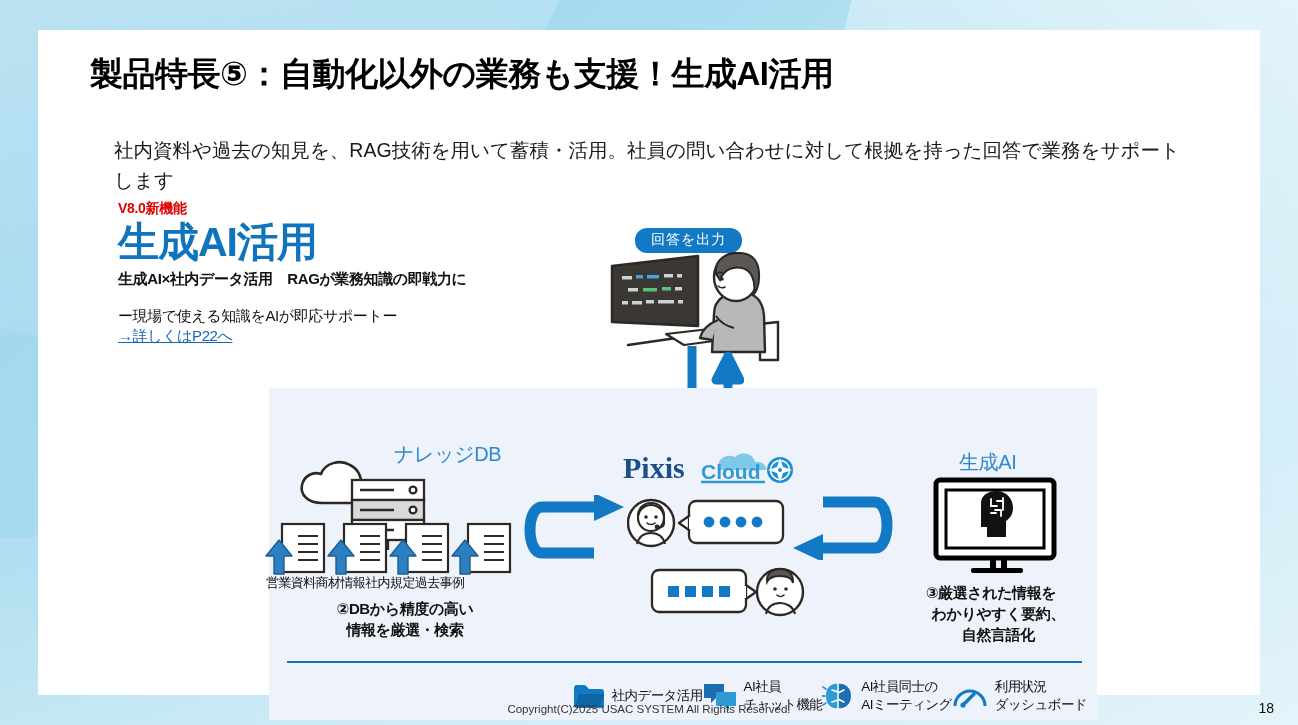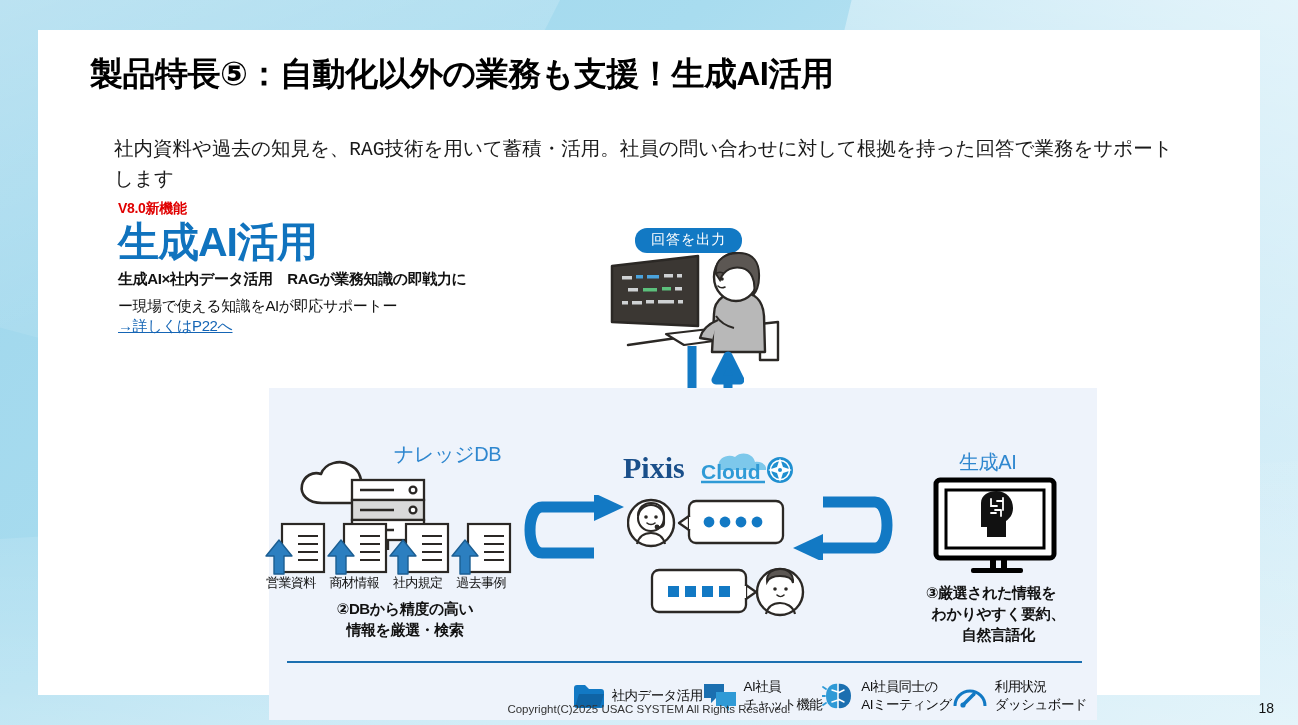--- a/index.html
+++ b/index.html
@@ -36,38 +36,38 @@
   }
   
   #title{
     position:absolute; left:52px; top:22px;
     font-size:33px; font-weight:bold; color:#000;
     letter-spacing:-0.5px; white-space:nowrap;
   }
   
   #lead{
     position:absolute; left:76px; top:105px; width:1070px;
-    font-size:19.5px; line-height:30px; color:#1a1a1a;font-family:Liberation Mono, monospace;
+    font-size:19.5px; line-height:30px; color:#1a1a1a;
   }
   
   #feature{
     position:absolute; left:80px; top:170px; width:430px;
   }
   #feature .newtag{
     font-size:14px; font-weight:bold; color:#e00000; letter-spacing:-0.3px;
   }
   #feature .bigtitle{
     font-size:41px; font-weight:bold; color:#1073be;
     line-height:50px; margin-top:-1px; letter-spacing:-1px;
   }
   #feature .sub1{
     font-size:15px; font-weight:bold; color:#111; margin-top:3px; letter-spacing:-0.4px;
   }
   #feature .sub2{
-    font-size:15px; color:#111; margin-top:8px; letter-spacing:-0.4px;
+    font-size:15px; color:#111; margin-top:18px; letter-spacing:-0.4px;
   }
   #feature .link{
     font-size:15px; color:#1565b5; margin-top:1px;
     text-decoration:underline; letter-spacing:-0.4px; display:inline-block;
     cursor:pointer;
   }
   
   #user-badge{
     position:absolute; left:597px; top:198px;
     background:#1279c4; color:#fff; border-radius:12px;
@@ -88,21 +88,21 @@
   #step2{ left:262px; top:568px; width:210px; }
   #step3{ left:868px; top:552px; width:170px; text-align:center; }
   .col-title{
     position:absolute; font-size:20px; color:#2f87cf; letter-spacing:-0.4px;
   }
   #kdb-title{ left:356px; top:411px; }
   #genai-title{ left:921px; top:419px; }
   
   #doc-labels{
     position:absolute; left:228px; top:544px; width:240px;
-    display:flex; justify-content:space-between;
+    display:flex; 
     font-size:13px; color:#111; letter-spacing:-0.6px;
   }
   
   #divider{
     position:absolute; left:249px; top:631px; width:795px; height:2px; background:#1b6fb0;
   }
   #featbar{
     position:absolute; left:249px; top:640px; width:800px; height:52px;
     display:flex; align-items:center; justify-content:flex-end;
   }

